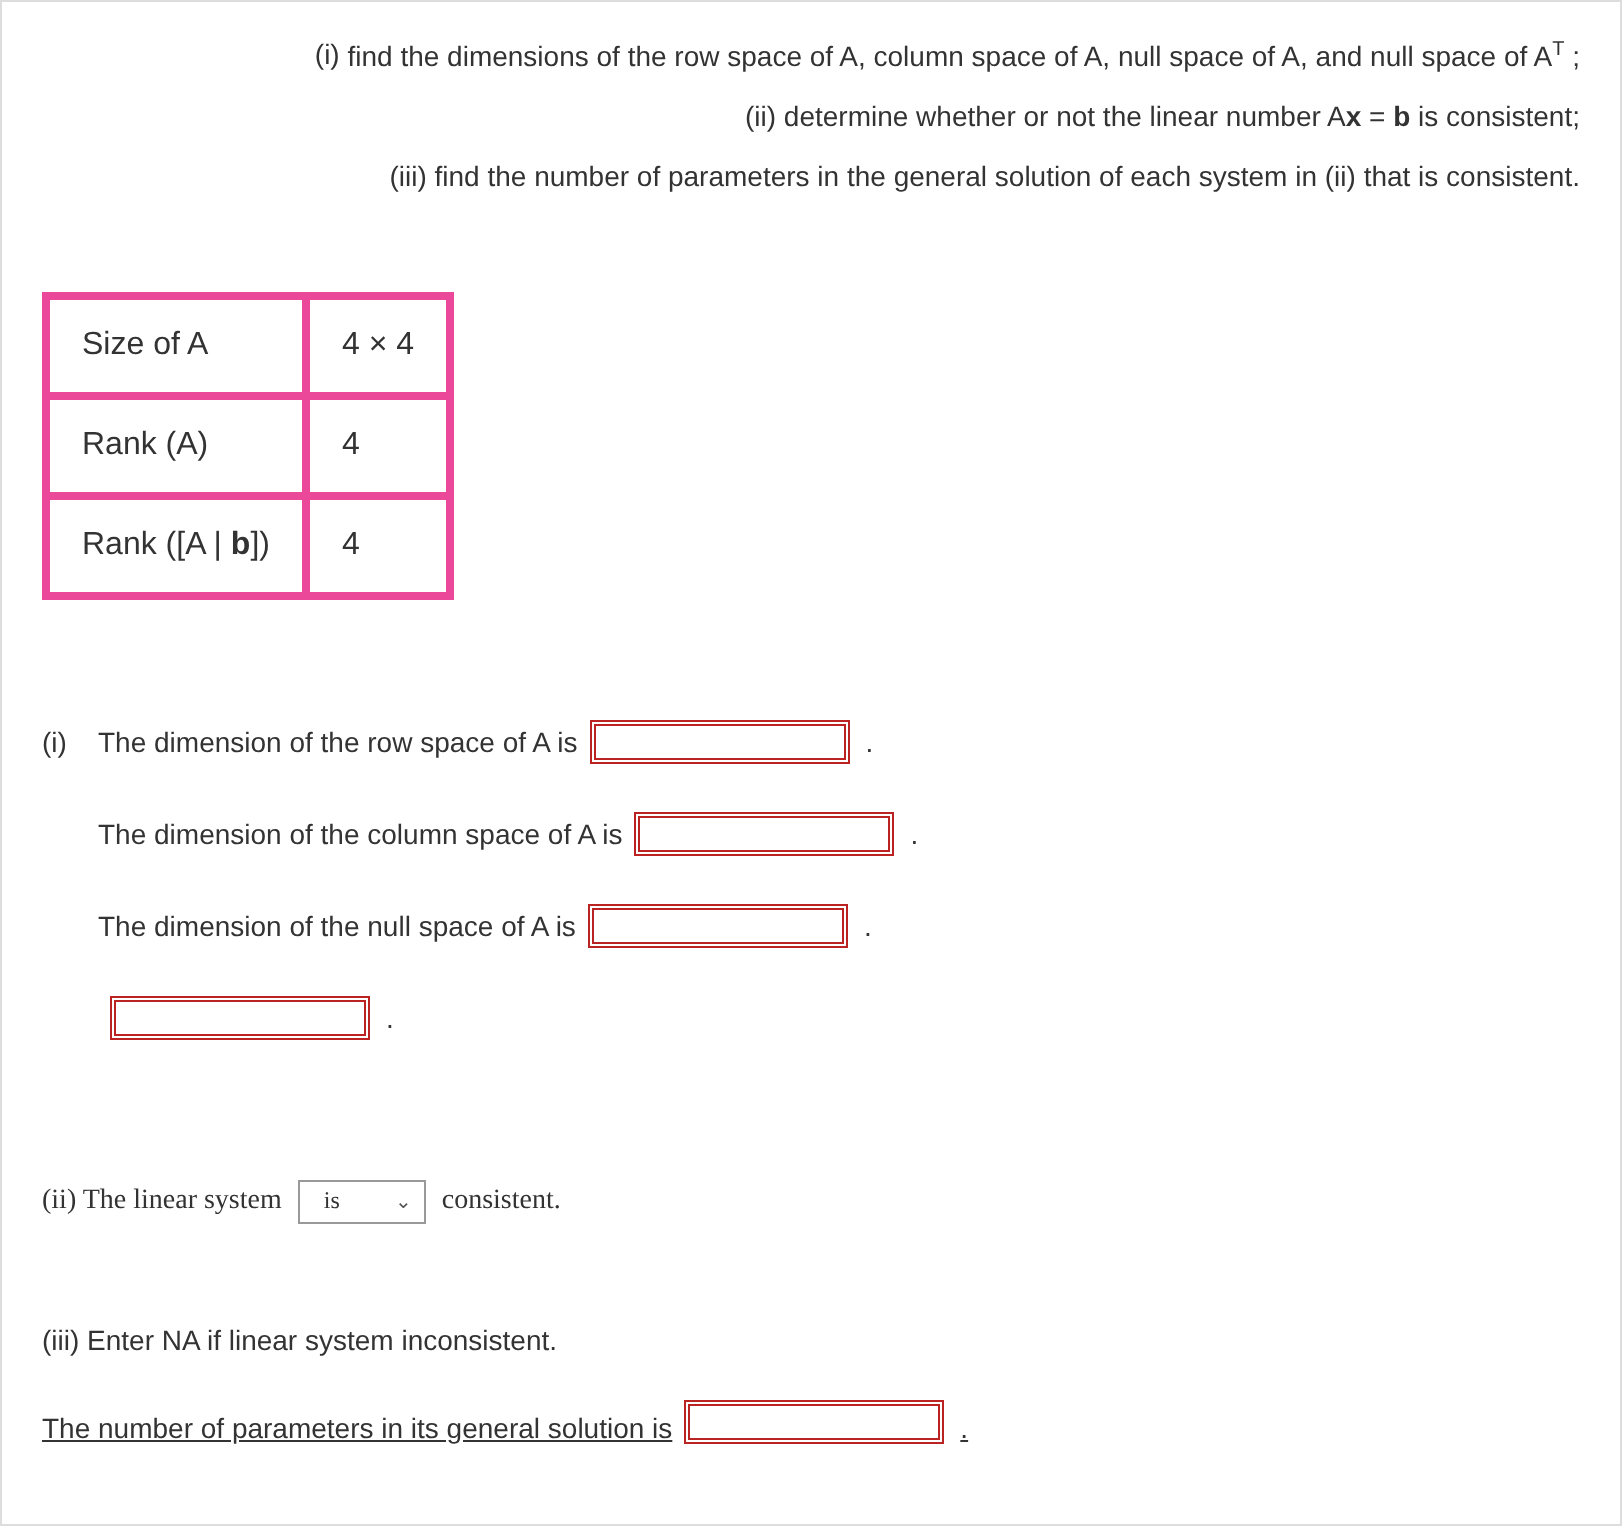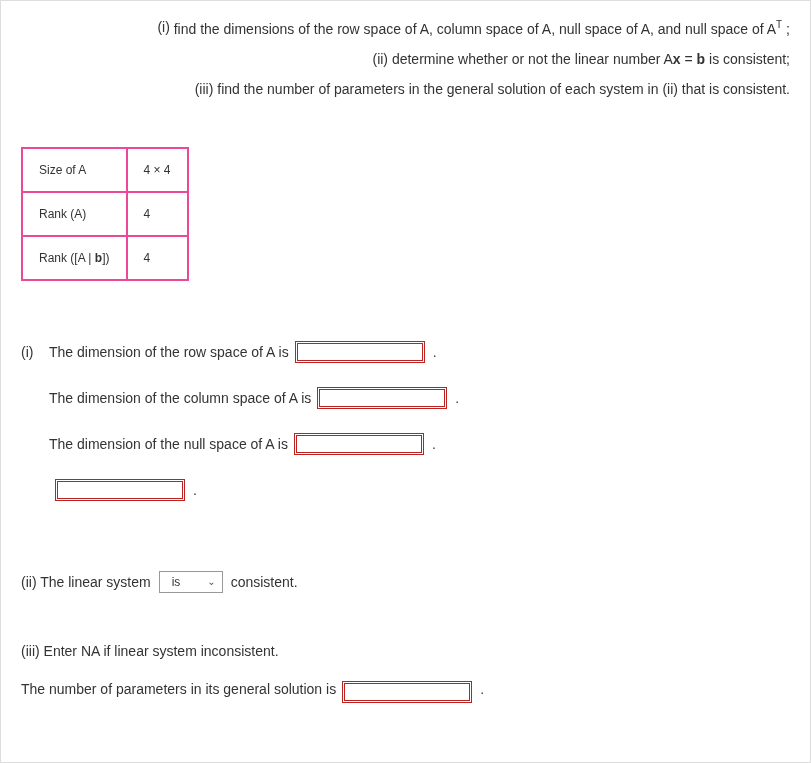--- a/index.html
+++ b/index.html
@@ -23,24 +23,24 @@
   .tasks { padding-left: 18px; text-align: right; }
   .task-row { margin-bottom: 14px; }
   .task-num { display: inline-block; width: 30px; vertical-align: top; }
   .task-text { display: inline; }
   .sup { font-size: 10px; vertical-align: super; }
   .data-table {
     border-collapse: collapse;
     margin: 50px 0 60px 0;
   }
   .data-table td {
-    border: 2px solid #ec4899;
+    border: 4px solid #ec4899;
     padding: 14px 16px;
     text-align: left;
-    font-size: 12px;
+    font-size: 16px;
   }
   .data-table td.val { text-align: left; min-width: 44px; }
   .answers { }
   .ans-row { margin-bottom: 24px; display: flex; align-items: center; }
   .ans-row .lead { display: inline-block; width: 28px; }
   .ans-row .label { }
   .input-red {
     display: inline-block;
     width: 130px;
     height: 22px;
@@ -62,23 +62,23 @@
     height: 22px;
     background: #fff;
     margin: 0 8px;
   }
   .select-box .chev {
     font-size: 10px;
     color: #555;
     margin-left: 10px;
   }
   .bold { font-weight: bold; }
-  .part-ii { margin-bottom: 50px; display:flex; align-items:center; }
+  .part-ii { margin-bottom: 50px; display:flex; align-items:center;font-family:Liberation Serif, serif; }
   .part-iii-note { margin-bottom: 22px; }
-  .part-iii-row { display:flex; align-items:flex-start; }
+  .part-iii-row { display:flex; align-items:flex-end;text-decoration:underline; }
 </style>
 </head>
 <body>
 <div class="container">
 
 
   <div class="tasks">
     <div class="task-row">
       <span class="task-num">(i)</span>
       <span class="task-text">

